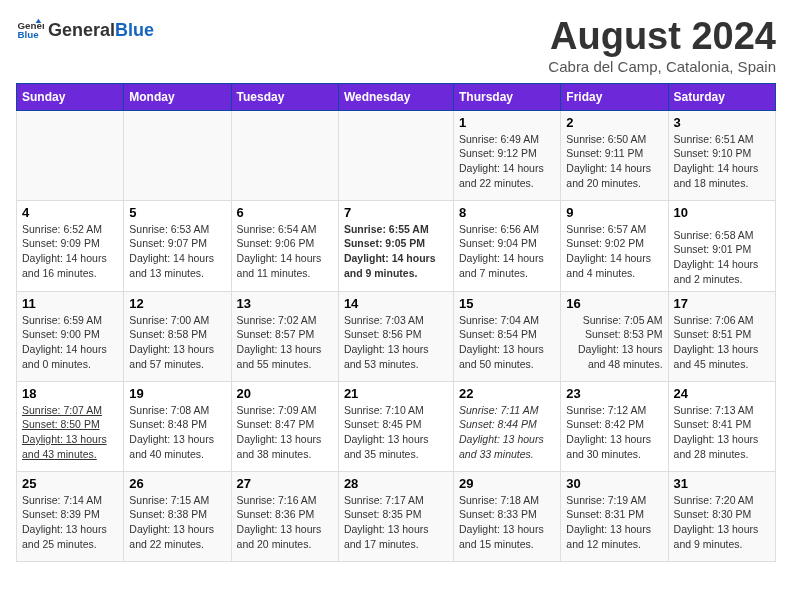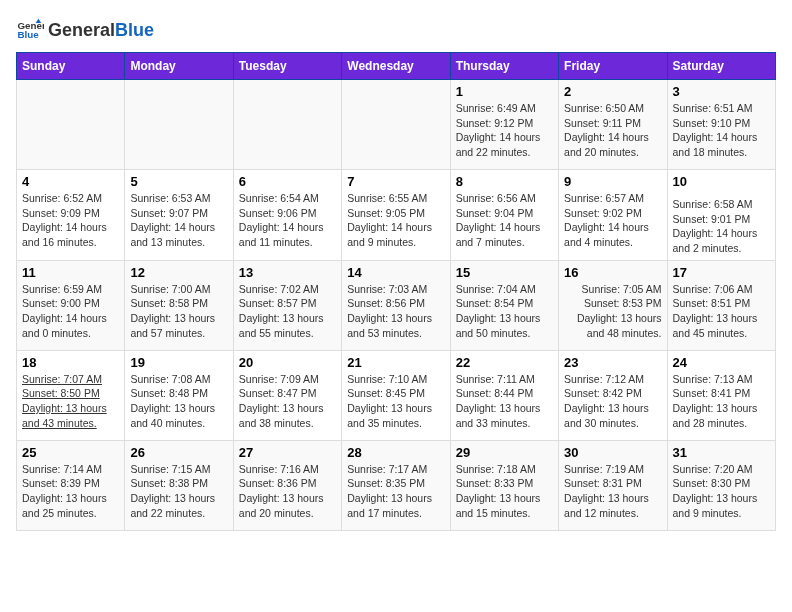--- a/index.html
+++ b/index.html
@@ -100,20 +100,24 @@
       <text x="2" y="32" font-size="14" font-weight="bold" fill="#1565c0">Blue</text>
       <polygon points="36,8 44,8 40,2" fill="#1565c0" transform="translate(-8,2)"></polygon>
     </svg>
     <div>
       <div style="display:flex;align-items:baseline;gap:0;">
         <span class="logo-text-general">General</span>
           <span class="logo-text-blue">Blue</span>
       </div>
     </div>
   </div>
+  <div class="title-area">
+    <div class="main-title">August 2024</div>
+    <div class="subtitle">Cabra del Camp, Catalonia, Spain</div>
+  </div>
 </div>
 
 <table>
   <thead>
     <tr>
     <th>Sunday</th>
         <th>Monday</th>
         <th>Tuesday</th>
         <th>Wednesday</th>
         <th>Thursday</th>
@@ -166,21 +170,21 @@
         </td>
         <td>
           <span class="day-num">6</span>
           <div class="day-info" style="white-space: pre-line;">Sunrise: 6:54 AM
 Sunset: 9:06 PM
 Daylight: 14 hours
 and 11 minutes.</div>
         </td>
         <td>
           <span class="day-num">7</span>
-          <div class="day-info" style="white-space: pre-line;">Sunrise: 6:55 AM
+          <div class="day-info" style="white-space: pre-line; font-weight: bold;">Sunrise: 6:55 AM
 Sunset: 9:05 PM
 Daylight: 14 hours
 and 9 minutes.</div>
         </td>
         <td>
           <span class="day-num">8</span>
           <div class="day-info" style="white-space: pre-line;">Sunrise: 6:56 AM
 Sunset: 9:04 PM
 Daylight: 14 hours
 and 7 minutes.</div>
@@ -275,21 +279,21 @@
         </td>
         <td>
           <span class="day-num">21</span>
           <div class="day-info" style="white-space: pre-line;">Sunrise: 7:10 AM
 Sunset: 8:45 PM
 Daylight: 13 hours
 and 35 minutes.</div>
         </td>
         <td>
           <span class="day-num">22</span>
-          <div class="day-info" style="white-space: pre-line;">Sunrise: 7:11 AM
+          <div class="day-info" style="white-space: pre-line; font-style: italic;">Sunrise: 7:11 AM
 Sunset: 8:44 PM
 Daylight: 13 hours
 and 33 minutes.</div>
         </td>
         <td>
           <span class="day-num">23</span>
           <div class="day-info" style="white-space: pre-line;">Sunrise: 7:12 AM
 Sunset: 8:42 PM
 Daylight: 13 hours
 and 30 minutes.</div>

